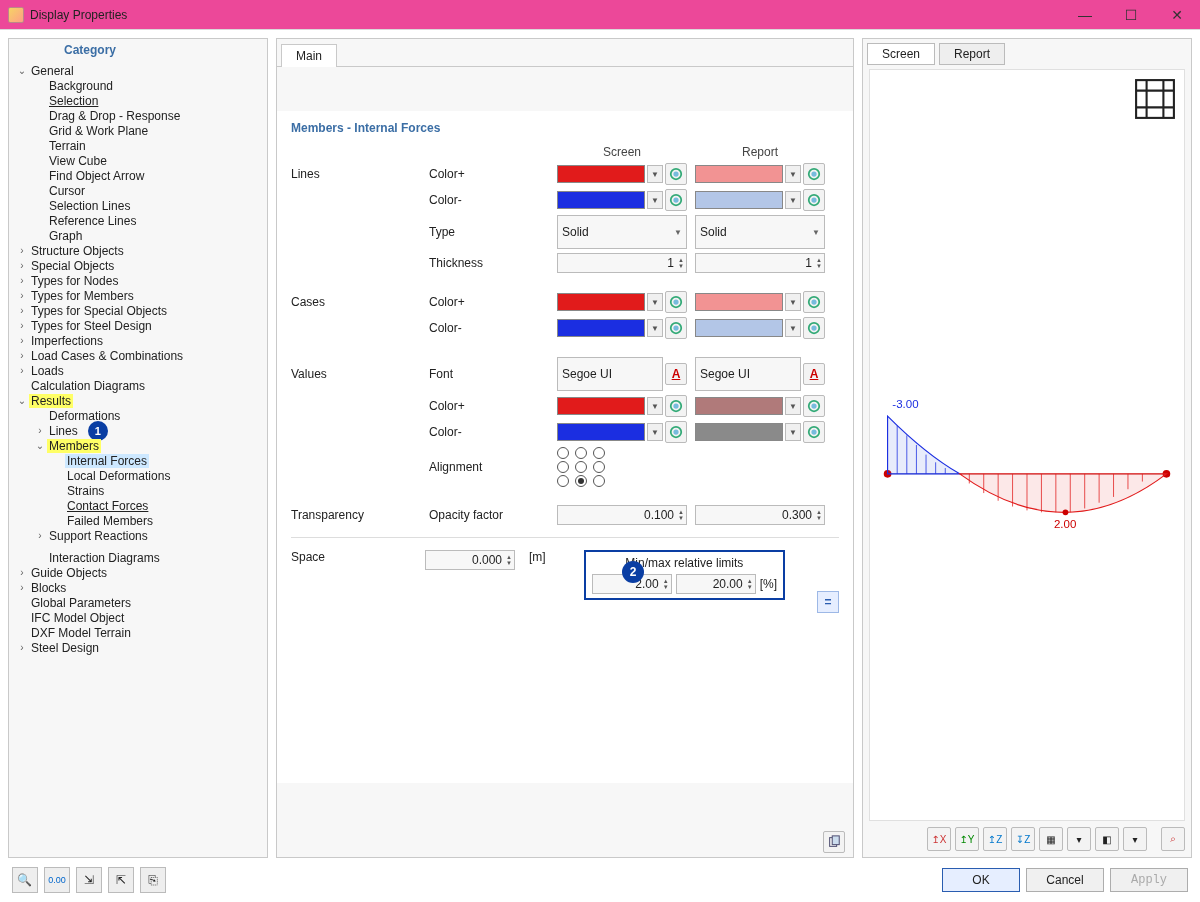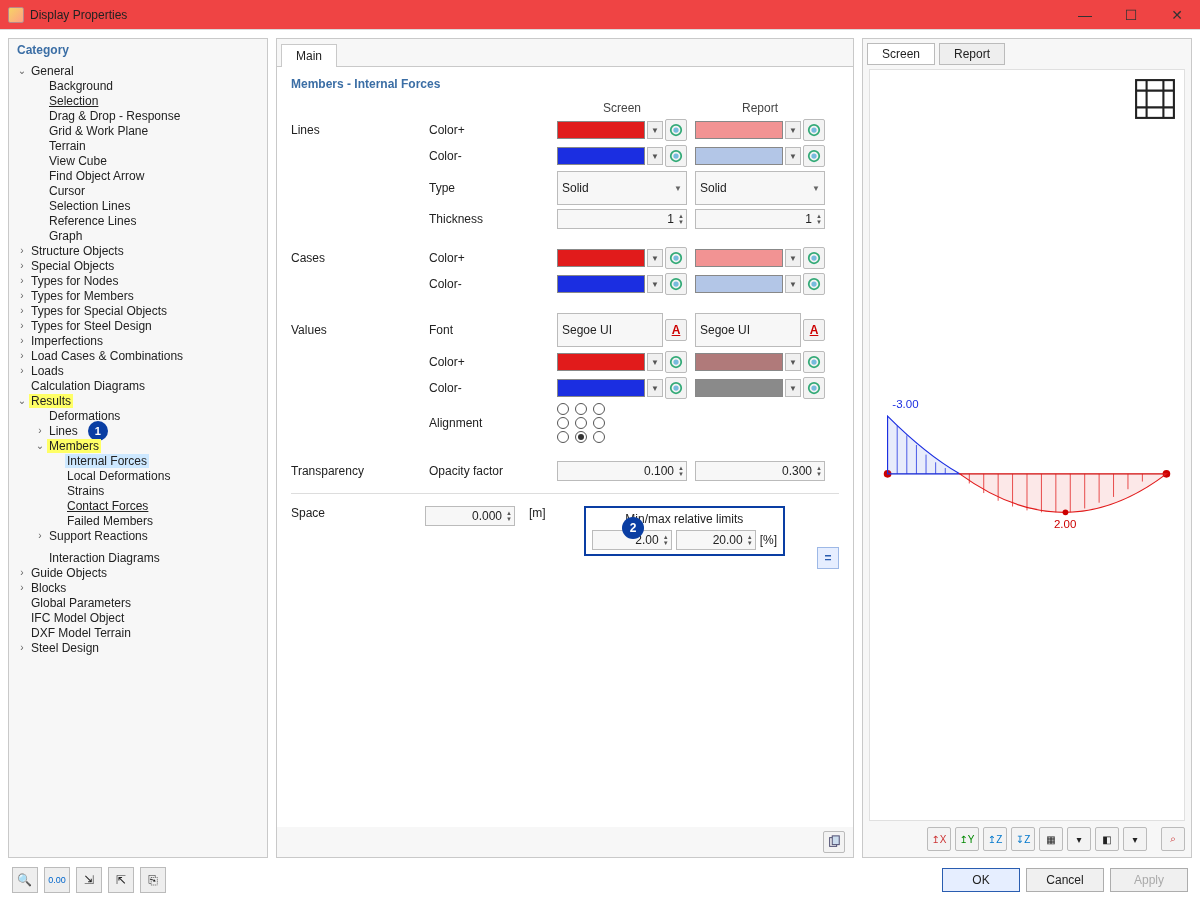--- a/index.html
+++ b/index.html
@@ -1,27 +1,27 @@
 <!DOCTYPE html>
 <html><head>
 <meta charset="utf-8">
 <style>
 *{box-sizing:border-box;margin:0;padding:0;font-family:"Segoe UI",Tahoma,sans-serif;font-size:12px;color:#222;}
 html,body{height:100%;}
 body{background:#fff;display:flex;flex-direction:column;}
-.titlebar{height:30px;display:flex;align-items:center;padding:0 0 0 8px;border-bottom:1px solid #d9d9d9;background:#ef4444;}
+.titlebar{height:30px;display:flex;align-items:center;padding:0 0 0 8px;border-bottom:1px solid #d9d9d9;background:#ec4899;}
 .titlebar .app-icon{width:16px;height:16px;background:linear-gradient(135deg,#f6d365,#fda085);border:1px solid #b88;border-radius:2px;margin-right:6px;}
 .titlebar .title{flex:1;}
 .titlebar .wbtn{width:46px;height:30px;display:flex;align-items:center;justify-content:center;font-size:14px;color:#333;}
 .content{flex:1;display:flex;padding:8px 8px 0 8px;gap:8px;overflow:hidden;}
 .panel{border:1px solid #c9c9c9;background:#f7f7f7;display:flex;flex-direction:column;}
 .left{width:260px;}
-.center{flex:1;}
+.center{flex:1;gap:44px;}
 .right{width:330px;}
-.left .hdr{padding:4px 8px;color:#3b6ea5;font-weight:600;}
+.left .hdr{padding:4px 8px;color:#3b6ea5;font-weight:600;margin-left:47px;}
 .tree{flex:1;overflow:auto;padding:2px 0;}
 .tree ul{list-style:none;}
 .tree li{white-space:nowrap;}
 .tree .row{display:flex;align-items:center;height:15px;padding:0 4px;cursor:default;}
 .tree .caret{width:14px;text-align:center;color:#666;font-size:10px;}
 .tree .caret.empty{visibility:hidden;}
 .tree .label{padding:0 2px;}
 .tree .hl{background:#ffff66;}
 .tree .sel{background:#cde8ff;}
 .tree .dot{display:inline-flex;width:20px;height:20px;border-radius:50%;background:#0a3ea3;color:#fff;align-items:center;justify-content:center;font-weight:bold;font-size:11px;margin-left:8px;}
@@ -56,21 +56,21 @@
 .preview{flex:1;background:#fff;margin:0 6px;border:1px solid #e0e0e0;position:relative;}
 .preview .gridicon{position:absolute;top:8px;right:8px;}
 .preview .gridicon svg{width:42px;height:42px;}
 .preview-canvas{position:absolute;top:0;left:0;width:100%;height:100%;}
 .right-toolbar{display:flex;gap:4px;padding:6px;justify-content:flex-end;align-items:center;}
 .tool{width:24px;height:24px;border:1px solid #bbb;background:#f3f3f3;display:flex;align-items:center;justify-content:center;font-size:10px;border-radius:2px;}
 .footer{height:44px;display:flex;align-items:center;padding:0 12px;gap:6px;}
 .footer .spacer{flex:1;}
 .btn{min-width:78px;height:24px;border:1px solid #adadad;background:#f0f0f0;display:flex;align-items:center;justify-content:center;cursor:default;}
 .btn.primary{border:1px solid #2a5db0;background:#e6eeff;}
-.btn.disabled{color:#aaa;}
+.btn.disabled{color:#aaa;font-family:Liberation Mono, monospace;}
 .small-tool{width:26px;height:26px;border:1px solid #bbb;background:#eee;display:flex;align-items:center;justify-content:center;}
 .center-footer{display:flex;justify-content:flex-end;padding:4px 8px;}
 </style>
 </head>
 <body>
 
 <div class="titlebar">
   <div class="app-icon"></div>
   <div class="title">Display Properties</div>
   <div class="wbtn">—</div>

